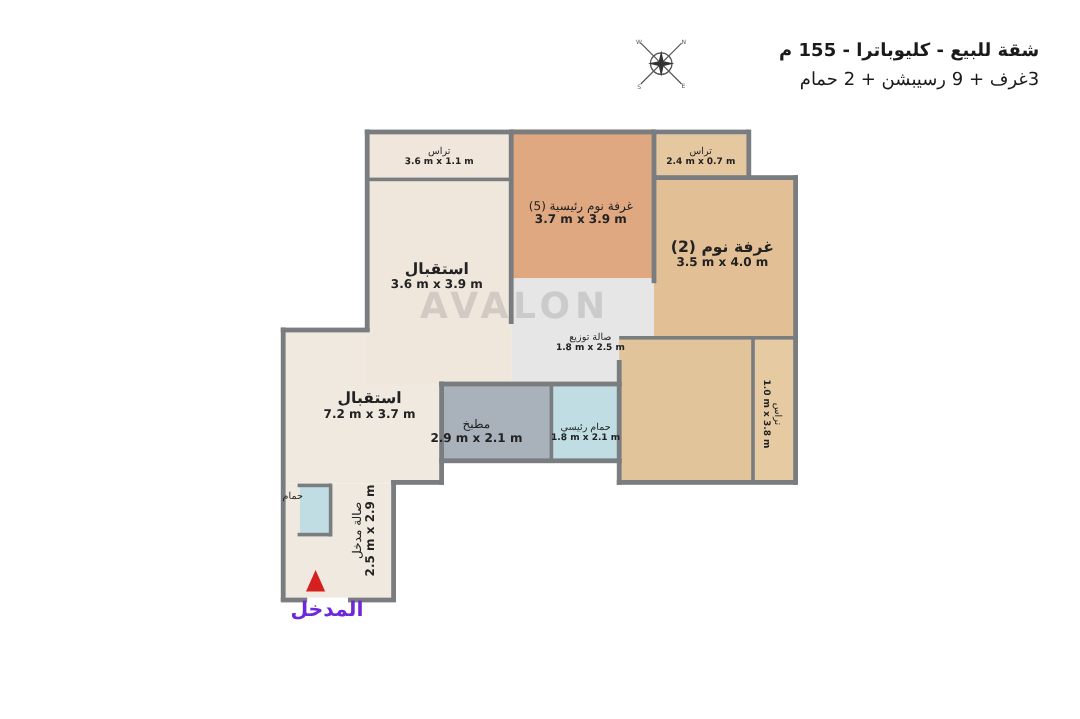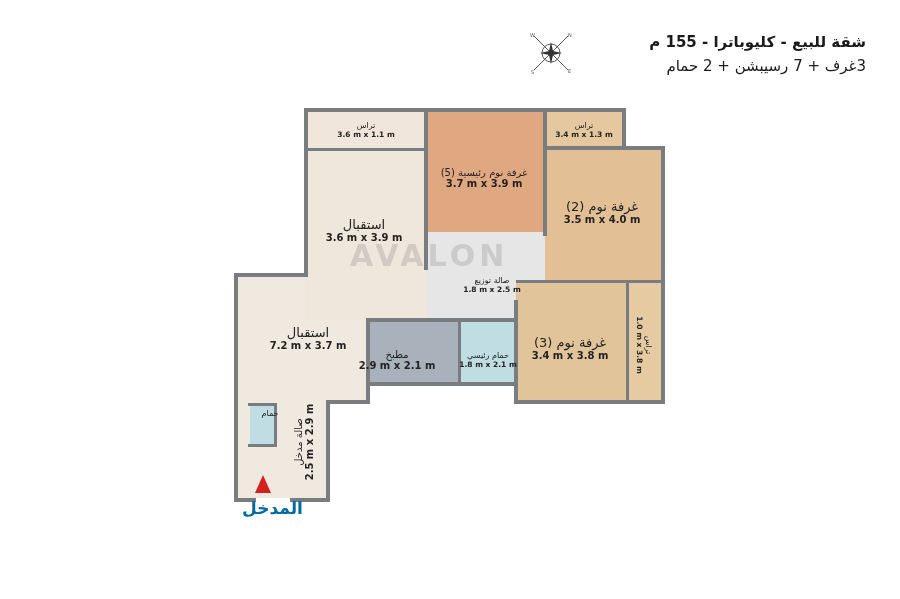--- a/index.html
+++ b/index.html
@@ -7,38 +7,38 @@
   .header { position:absolute; right:34px; top:28px; text-align:right; direction:rtl; color:#1a1a1a; }
   .title { font-size:15px; font-weight:bold; line-height:28px; white-space:nowrap; }
   .subtitle { font-size:15px; line-height:20px; white-space:nowrap; }
   .code { font-size:15px; line-height:20px; white-space:nowrap; }
   .compass { position:absolute; left:528px; top:30px; width:46px; height:46px; }
   .plan { position:absolute; left:0; top:0; width:900px; height:599px; }
   .room { position:absolute; box-sizing:border-box; }
   .lbl { position:absolute; text-align:center; direction:rtl; color:#222; white-space:nowrap; transform:translate(-50%,-50%); }
   .lbl .n { display:block; }
   .lbl .d { display:block; direction:ltr; }
-  .big .n { font-size:13px; font-weight:normal; }
+  .big .n { font-size:13px; font-weight:bold; }
   .big .d { font-size:10px; font-weight:bold; }
   .sm .n { font-size:8px; }
   .sm .d { font-size:7.5px; font-weight:bold; }
   .md .n { font-size:10px; }
   .md .d { font-size:10px; font-weight:bold; }
   .wall { position:absolute; background:#7a7d80; }
-  .entry { position:absolute; left:242px; top:498px; font-size:17px; font-weight:bold; direction:rtl; color:#0369a1; }
+  .entry { position:absolute; left:242px; top:498px; font-size:17px; font-weight:bold; direction:rtl; color:#6d28d9; }
   .arrow { position:absolute; left:255px; top:475px; width:0; height:0; border-left:8px solid transparent; border-right:8px solid transparent; border-bottom:18px solid #d62020; }
   .wm { position:absolute; font-weight:bold; opacity:0.22; color:#c0392b; font-size:48px; letter-spacing:2px; }
   .wm2 { position:absolute; font-weight:bold; opacity:0.18; color:#555; font-size:30px; letter-spacing:4px; }
 </style>
 </head>
 <body>
 
 <div class="header">
   <div class="title">شقة للبيع - كليوباترا - 155 م</div>
-  <div class="subtitle">3غرف + 7 رسيبشن + 2 حمام</div>
+  <div class="subtitle">3غرف + 9 رسيبشن + 2 حمام</div>
 </div>
 
 <svg class="compass" viewBox="0 0 46 46">
   <line x1="6" y1="6" x2="40" y2="40" stroke="#555" stroke-width="1"></line>
   <line x1="40" y1="6" x2="6" y2="40" stroke="#555" stroke-width="1"></line>
   <circle cx="23" cy="23" r="9" fill="none" stroke="#555" stroke-width="1"></circle>
   <polygon points="23,12 25,21 34,23 25,25 23,34 21,25 12,23 21,21" fill="#333"></polygon>
   <text x="40" y="7" font-size="5" fill="#555">N</text>
   <text x="40" y="43" font-size="5" fill="#555">E</text>
   <text x="3" y="44" font-size="5" fill="#555">S</text>
@@ -93,21 +93,21 @@
   <div class="lbl sm" style="left:366px;top:130px;">
     <span class="n">تراس</span>
     <span class="d">3.6 m x 1.1 m</span>
   </div>
   <div class="lbl md" style="left:484px;top:178px;">
     <span class="n">غرفة نوم رئيسية (5)</span>
     <span class="d">3.7 m x 3.9 m</span>
   </div>
   <div class="lbl sm" style="left:584px;top:130px;">
     <span class="n">تراس</span>
-    <span class="d">3.4 m x 1.3 m</span>
+    <span class="d">2.4 m x 0.7 m</span>
   </div>
   <div class="lbl big" style="left:602px;top:212px;">
     <span class="n">غرفة نوم (2)</span>
     <span class="d">3.5 m x 4.0 m</span>
   </div>
   <div class="lbl big" style="left:364px;top:230px;">
     <span class="n">استقبال</span>
     <span class="d">3.6 m x 3.9 m</span>
   </div>
   <div class="lbl sm" style="left:492px;top:285px;">
@@ -119,29 +119,25 @@
     <span class="d">7.2 m x 3.7 m</span>
   </div>
   <div class="lbl md" style="left:397px;top:360px;">
     <span class="n">مطبخ</span>
     <span class="d">2.9 m x 2.1 m</span>
   </div>
   <div class="lbl sm" style="left:488px;top:360px;">
     <span class="n">حمام رئيسي</span>
     <span class="d">1.8 m x 2.1 m</span>
   </div>
-  <div class="lbl big" style="left:570px;top:348px;">
-    <span class="n">غرفة نوم (3)</span>
-    <span class="d">3.4 m x 3.8 m</span>
-  </div>
   <div class="lbl sm" style="left:644px;top:345px;transform:translate(-50%,-50%) rotate(90deg);">
     <span class="n">تراس</span>
     <span class="d">1.0 m x 3.8 m</span>
   </div>
-  <div class="lbl sm" style="left:270px;top:413px;">
+  <div class="lbl sm" style="left:244px;top:413px;">
     <span class="n">حمام</span>
   </div>
   <div class="lbl md" style="left:304px;top:442px;transform:translate(-50%,-50%) rotate(-90deg);">
     <span class="n">صالة مدخل</span>
     <span class="d">2.5 m x 2.9 m</span>
   </div>
 
   <div class="arrow"></div>
   <div class="entry">المدخل</div>
 </div>

